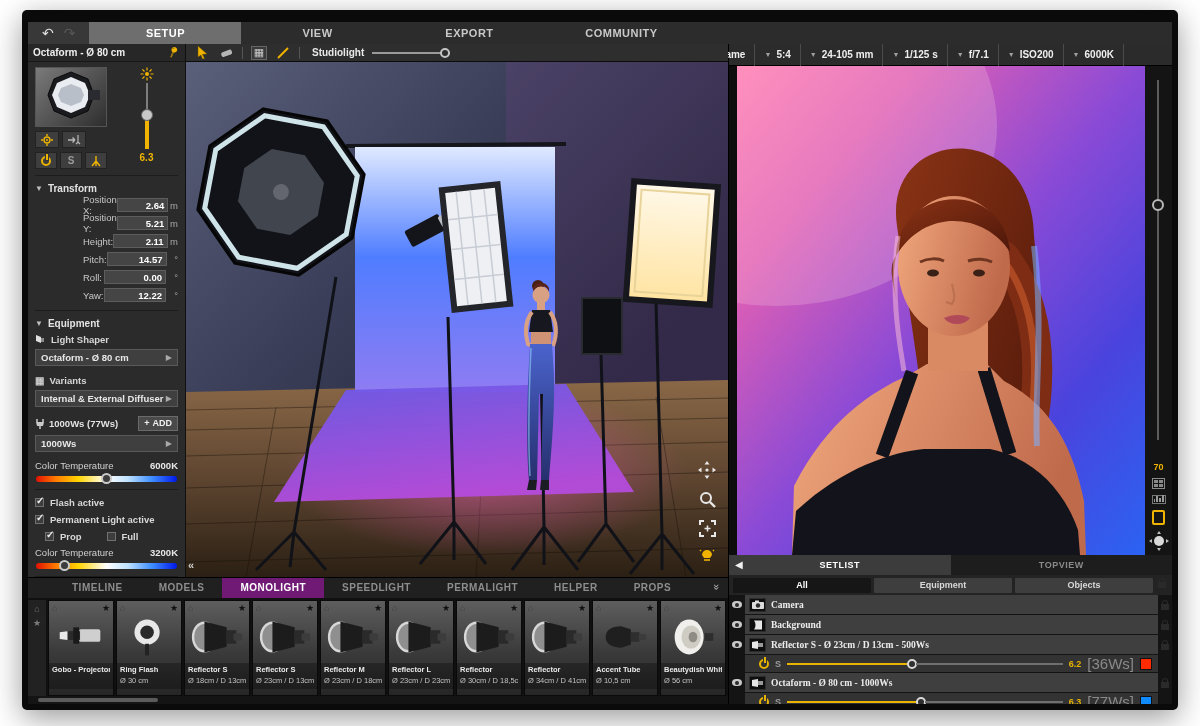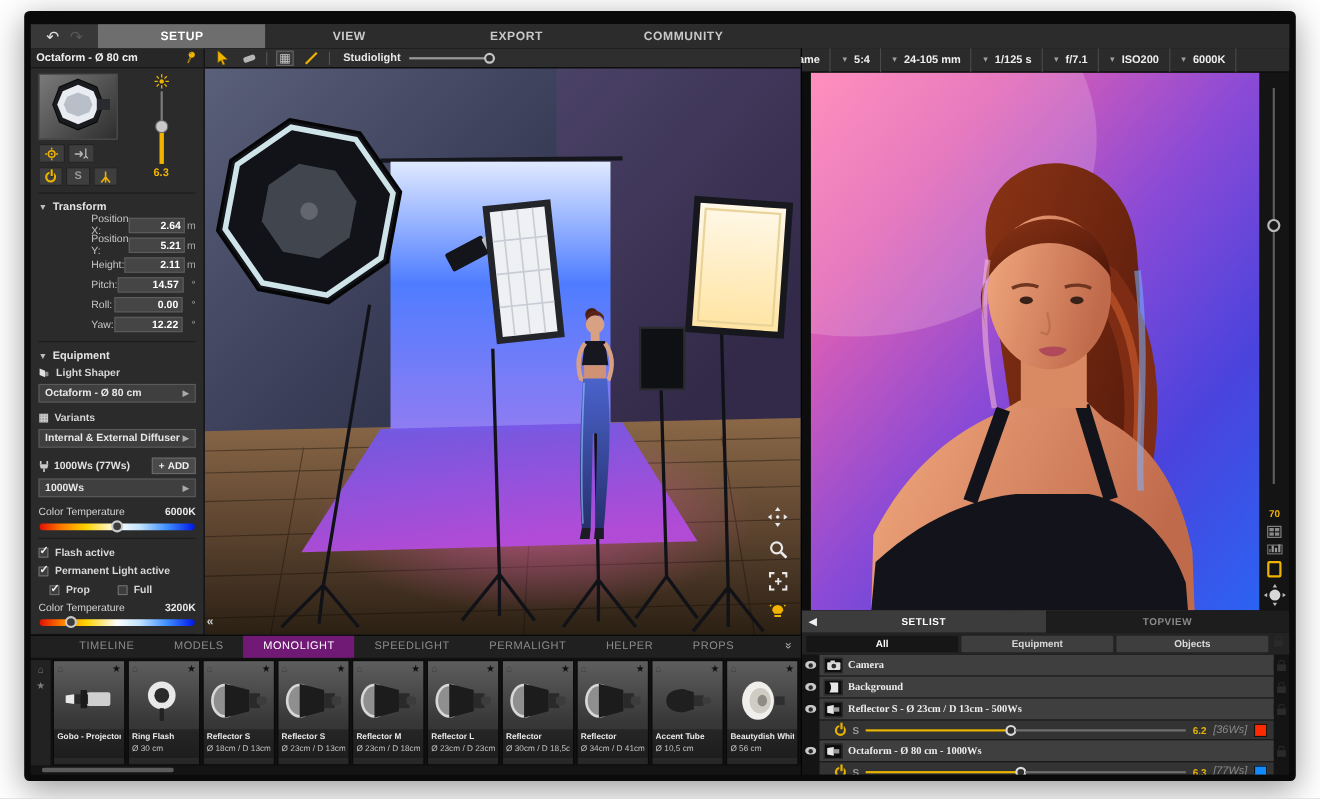--- a/index.html
+++ b/index.html
@@ -121,28 +121,28 @@
   .sl-thumb { width:17px; height:14px; background:#0e0e0e; border:1px solid #2c2c2c; display:flex; align-items:center; justify-content:center; }
   .sl-label { font-size:9.5px; font-weight:bold; color:#ececec; white-space:nowrap; }
   .sl-lock-cell { width:14px; background:#141414; display:flex; align-items:center; justify-content:center; }
   .sl-subrow { display:flex; margin-bottom:1px; }
   .sl-sub { flex:1; background:#333333; height:17px; display:flex; align-items:center; gap:6px; padding:0 6px 0 14px; }
   .slider-wrap { flex:1; display:flex; align-items:center; height:17px; }
   .slider-wrap .fill { height:2px; background:#e8b400; }
   .slider-wrap .rest { flex:1; height:2px; background:#6f6f6f; }
   .slider-wrap .knob { width:10px; height:10px; border-radius:50%; background:#2f2f2f; border:2px solid #d9d9d9; margin:0 -1px; }
   .sl-val { color:#e8b400; font-size:9px; font-weight:bold; }
-  .sl-watts { color:#8a8a8a; font-size:10px;font-style:italic; }
+  .sl-watts { color:#8a8a8a; font-size:15px; }
   .sl-swatch { width:12px; height:12px; border:1px solid #111; }
   .s-small { color:#9a9a9a; font-size:9px; font-weight:bold; }
 
   
   .bottom-panel { height:127px; background:#181818; display:flex; flex-direction:column; border-top:1px solid #000; }
   .bp-tabs { height:20px; background:#202020; display:flex; align-items:center; padding-left:26px; position:relative; }
-  .bp-tab { padding:0 18px; line-height:20px; font-size:10px; font-weight:normal; color:#8d8d8d; letter-spacing:.5px; }
+  .bp-tab { padding:0 18px; line-height:20px; font-size:10px; font-weight:bold; color:#8d8d8d; letter-spacing:.5px; }
   .bp-tab.active { background:#701a75; color:#fff; }
   .bp-collapse { position:absolute; right:8px; top:3px; color:#b9b9b9; font-size:11px; transform:rotate(90deg); }
   .bp-body { flex:1; display:flex; background:#101010; padding-top:2px; }
   .bp-side { width:18px; display:flex; flex-direction:column; align-items:center; gap:4px; padding-top:4px; background:#222; margin-right:2px; }
   .side-ico { color:#7d7d7d; font-size:9px; }
   .cards { display:flex; gap:2px; }
   .card { position:relative; width:66px; background:linear-gradient(180deg,#5e5e5e 0%,#3a3a3a 55%,#262626 100%); border:1px solid #0a0a0a; }
   .card-top { position:absolute; left:3px; right:3px; top:2px; display:flex; justify-content:space-between; }
   .card .home { color:#3c3c3c; font-size:9px; }
   .card .star { color:#101010; font-size:9px; }

